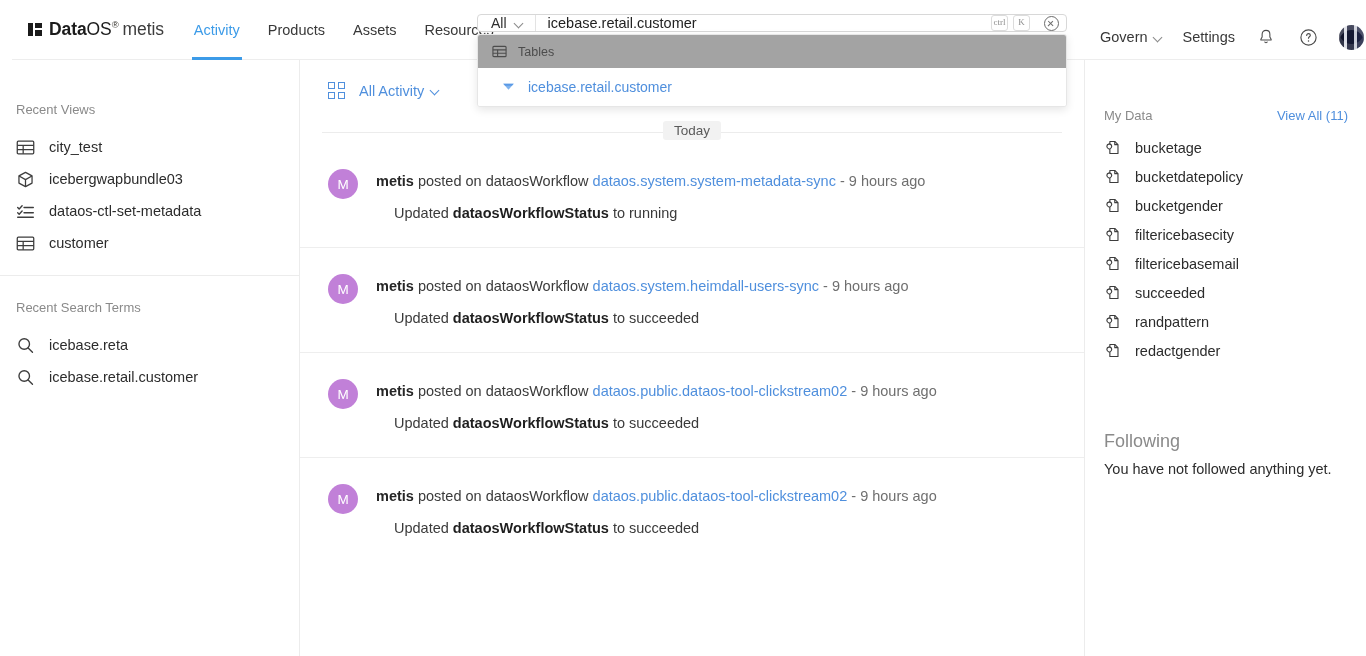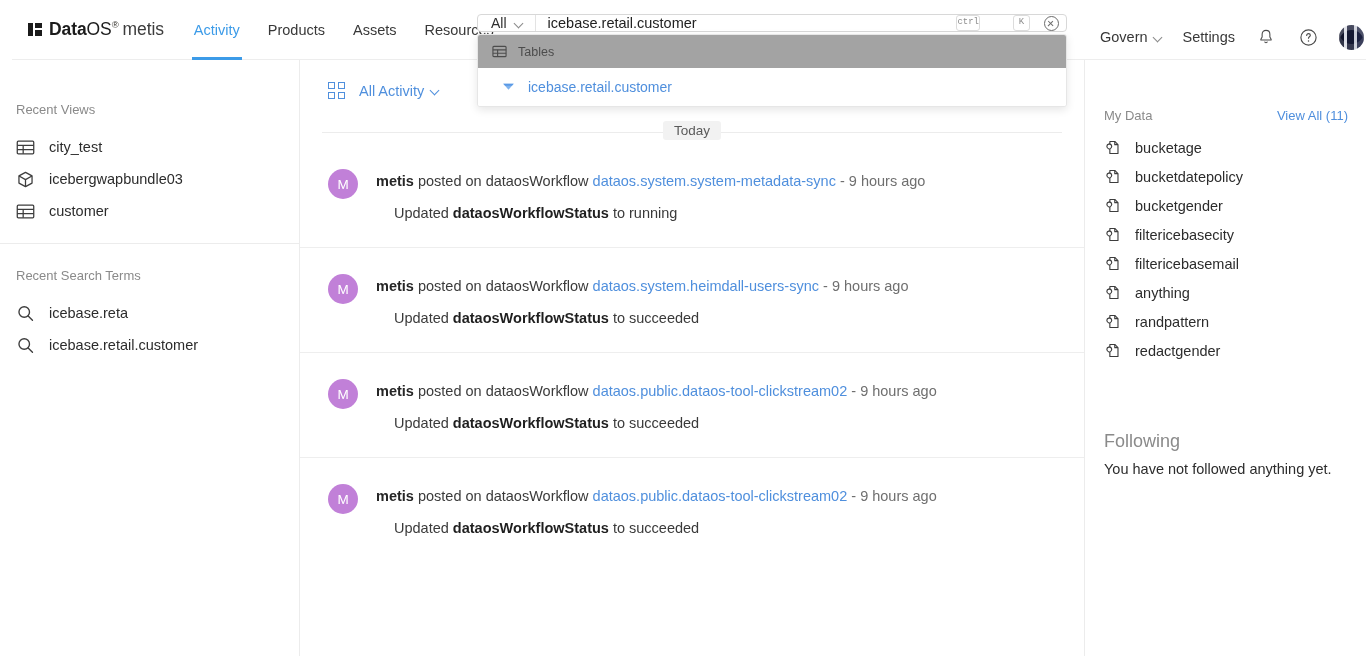--- a/index.html
+++ b/index.html
@@ -66,21 +66,21 @@
   }
   .search-input {
     flex: 1; border: none; outline: none; height: 100%;
     font-size: 14.5px; color: #222; padding: 0 12px;
     font-family: "Liberation Sans", sans-serif; background: transparent;
   }
   .kbd-group { display: flex; align-items: center; gap: 5px; padding-right: 6px; }
   .kbd {
     border: 1px solid #dcdcdc; border-radius: 3px; background: #fff;
     font-size: 9px; color: #8d8d8d; padding: 2px 0; min-width: 17px;
-    text-align: center; line-height: 1.1; font-family: Liberation Mono, monospace; margin-left: 28px;
+    text-align: center; line-height: 1.1; font-family: Liberation Serif, serif;
   }
   .clear-btn {
     width: 30px; height: 34px; display: flex; align-items: center; justify-content: center;
     cursor: pointer;
   }
   .clear-ring {
     width: 15px; height: 15px; border-radius: 50%; border: 1.3px solid #6b6b6b;
     position: relative;
   }
   .clear-ring::before, .clear-ring::after {
@@ -294,20 +294,30 @@
 
 
     <div class="side-row">
       <svg width="19" height="19" viewBox="0 0 18 18">
         <path d="M9 2.2 15.2 5.6v6.8L9 15.8 2.8 12.4V5.6z" fill="none" stroke="#3d3d3d" stroke-width="1.2" stroke-linejoin="round"></path>
         <path d="M2.9 5.7 9 9.1l6.1-3.4M9 9.1v6.6" fill="none" stroke="#3d3d3d" stroke-width="1.2" stroke-linejoin="round"></path>
       </svg>
       <span class="label">icebergwapbundle03</span>
     </div>
 
+    <div class="side-row">
+      <svg width="19" height="19" viewBox="0 0 18 18">
+        <path d="M1.6 5.2 3 6.6 5.8 3.6" fill="none" stroke="#3d3d3d" stroke-width="1.3" stroke-linecap="round" stroke-linejoin="round"></path>
+        <path d="M1.6 10.2 3 11.6 5.8 8.6" fill="none" stroke="#3d3d3d" stroke-width="1.3" stroke-linecap="round" stroke-linejoin="round"></path>
+        <line x1="7.6" y1="5.2" x2="16.4" y2="5.2" stroke="#3d3d3d" stroke-width="1.3" stroke-linecap="round"></line>
+        <line x1="7.6" y1="10.2" x2="16.4" y2="10.2" stroke="#3d3d3d" stroke-width="1.3" stroke-linecap="round"></line>
+        <line x1="1.6" y1="14.4" x2="16.4" y2="14.4" stroke="#3d3d3d" stroke-width="1.3" stroke-linecap="round"></line>
+      </svg>
+      <span class="label">dataos-ctl-set-metadata</span>
+    </div>
 
     <div class="side-row">
       <svg width="19" height="19" viewBox="0 0 18 18">
         <rect x="1.2" y="3" width="15.6" height="12" rx="1" fill="none" stroke="#3d3d3d" stroke-width="1.2"></rect>
         <line x1="1.2" y1="7" x2="16.8" y2="7" stroke="#3d3d3d" stroke-width="1.2"></line>
         <line x1="1.2" y1="11" x2="16.8" y2="11" stroke="#3d3d3d" stroke-width="1.2"></line>
         <line x1="6.8" y1="7" x2="6.8" y2="15" stroke="#3d3d3d" stroke-width="1.2"></line>
       </svg>
       <span class="label">customer</span>
     </div>
@@ -473,21 +483,21 @@
       </svg>
       <span class="label">filtericebasemail</span>
     </div>
 
     <div class="right-row">
       <svg width="17" height="17" viewBox="0 0 18 18">
         <path d="M6.2 2.6h5.2l3.4 3.4v9.4H6.2z" fill="none" stroke="#3d3d3d" stroke-width="1.2" stroke-linejoin="round"></path>
         <path d="M11.4 2.6v3.4h3.4" fill="none" stroke="#3d3d3d" stroke-width="1.2" stroke-linejoin="round"></path>
         <path d="M5.6 5.2c-1.6.4-2.6 1.3-2.6 2.6 0 1.6 1.3 2.7 2.6 3.1 1.3-.4 2.6-1.5 2.6-3.1 0-1.3-1-2.2-2.6-2.6z" fill="#ffffff" stroke="#3d3d3d" stroke-width="1.2" stroke-linejoin="round"></path>
       </svg>
-      <span class="label">anything</span>
+      <span class="label">succeeded</span>
     </div>
 
     <div class="right-row">
       <svg width="17" height="17" viewBox="0 0 18 18">
         <path d="M6.2 2.6h5.2l3.4 3.4v9.4H6.2z" fill="none" stroke="#3d3d3d" stroke-width="1.2" stroke-linejoin="round"></path>
         <path d="M11.4 2.6v3.4h3.4" fill="none" stroke="#3d3d3d" stroke-width="1.2" stroke-linejoin="round"></path>
         <path d="M5.6 5.2c-1.6.4-2.6 1.3-2.6 2.6 0 1.6 1.3 2.7 2.6 3.1 1.3-.4 2.6-1.5 2.6-3.1 0-1.3-1-2.2-2.6-2.6z" fill="#ffffff" stroke="#3d3d3d" stroke-width="1.2" stroke-linejoin="round"></path>
       </svg>
       <span class="label">randpattern</span>
     </div>

